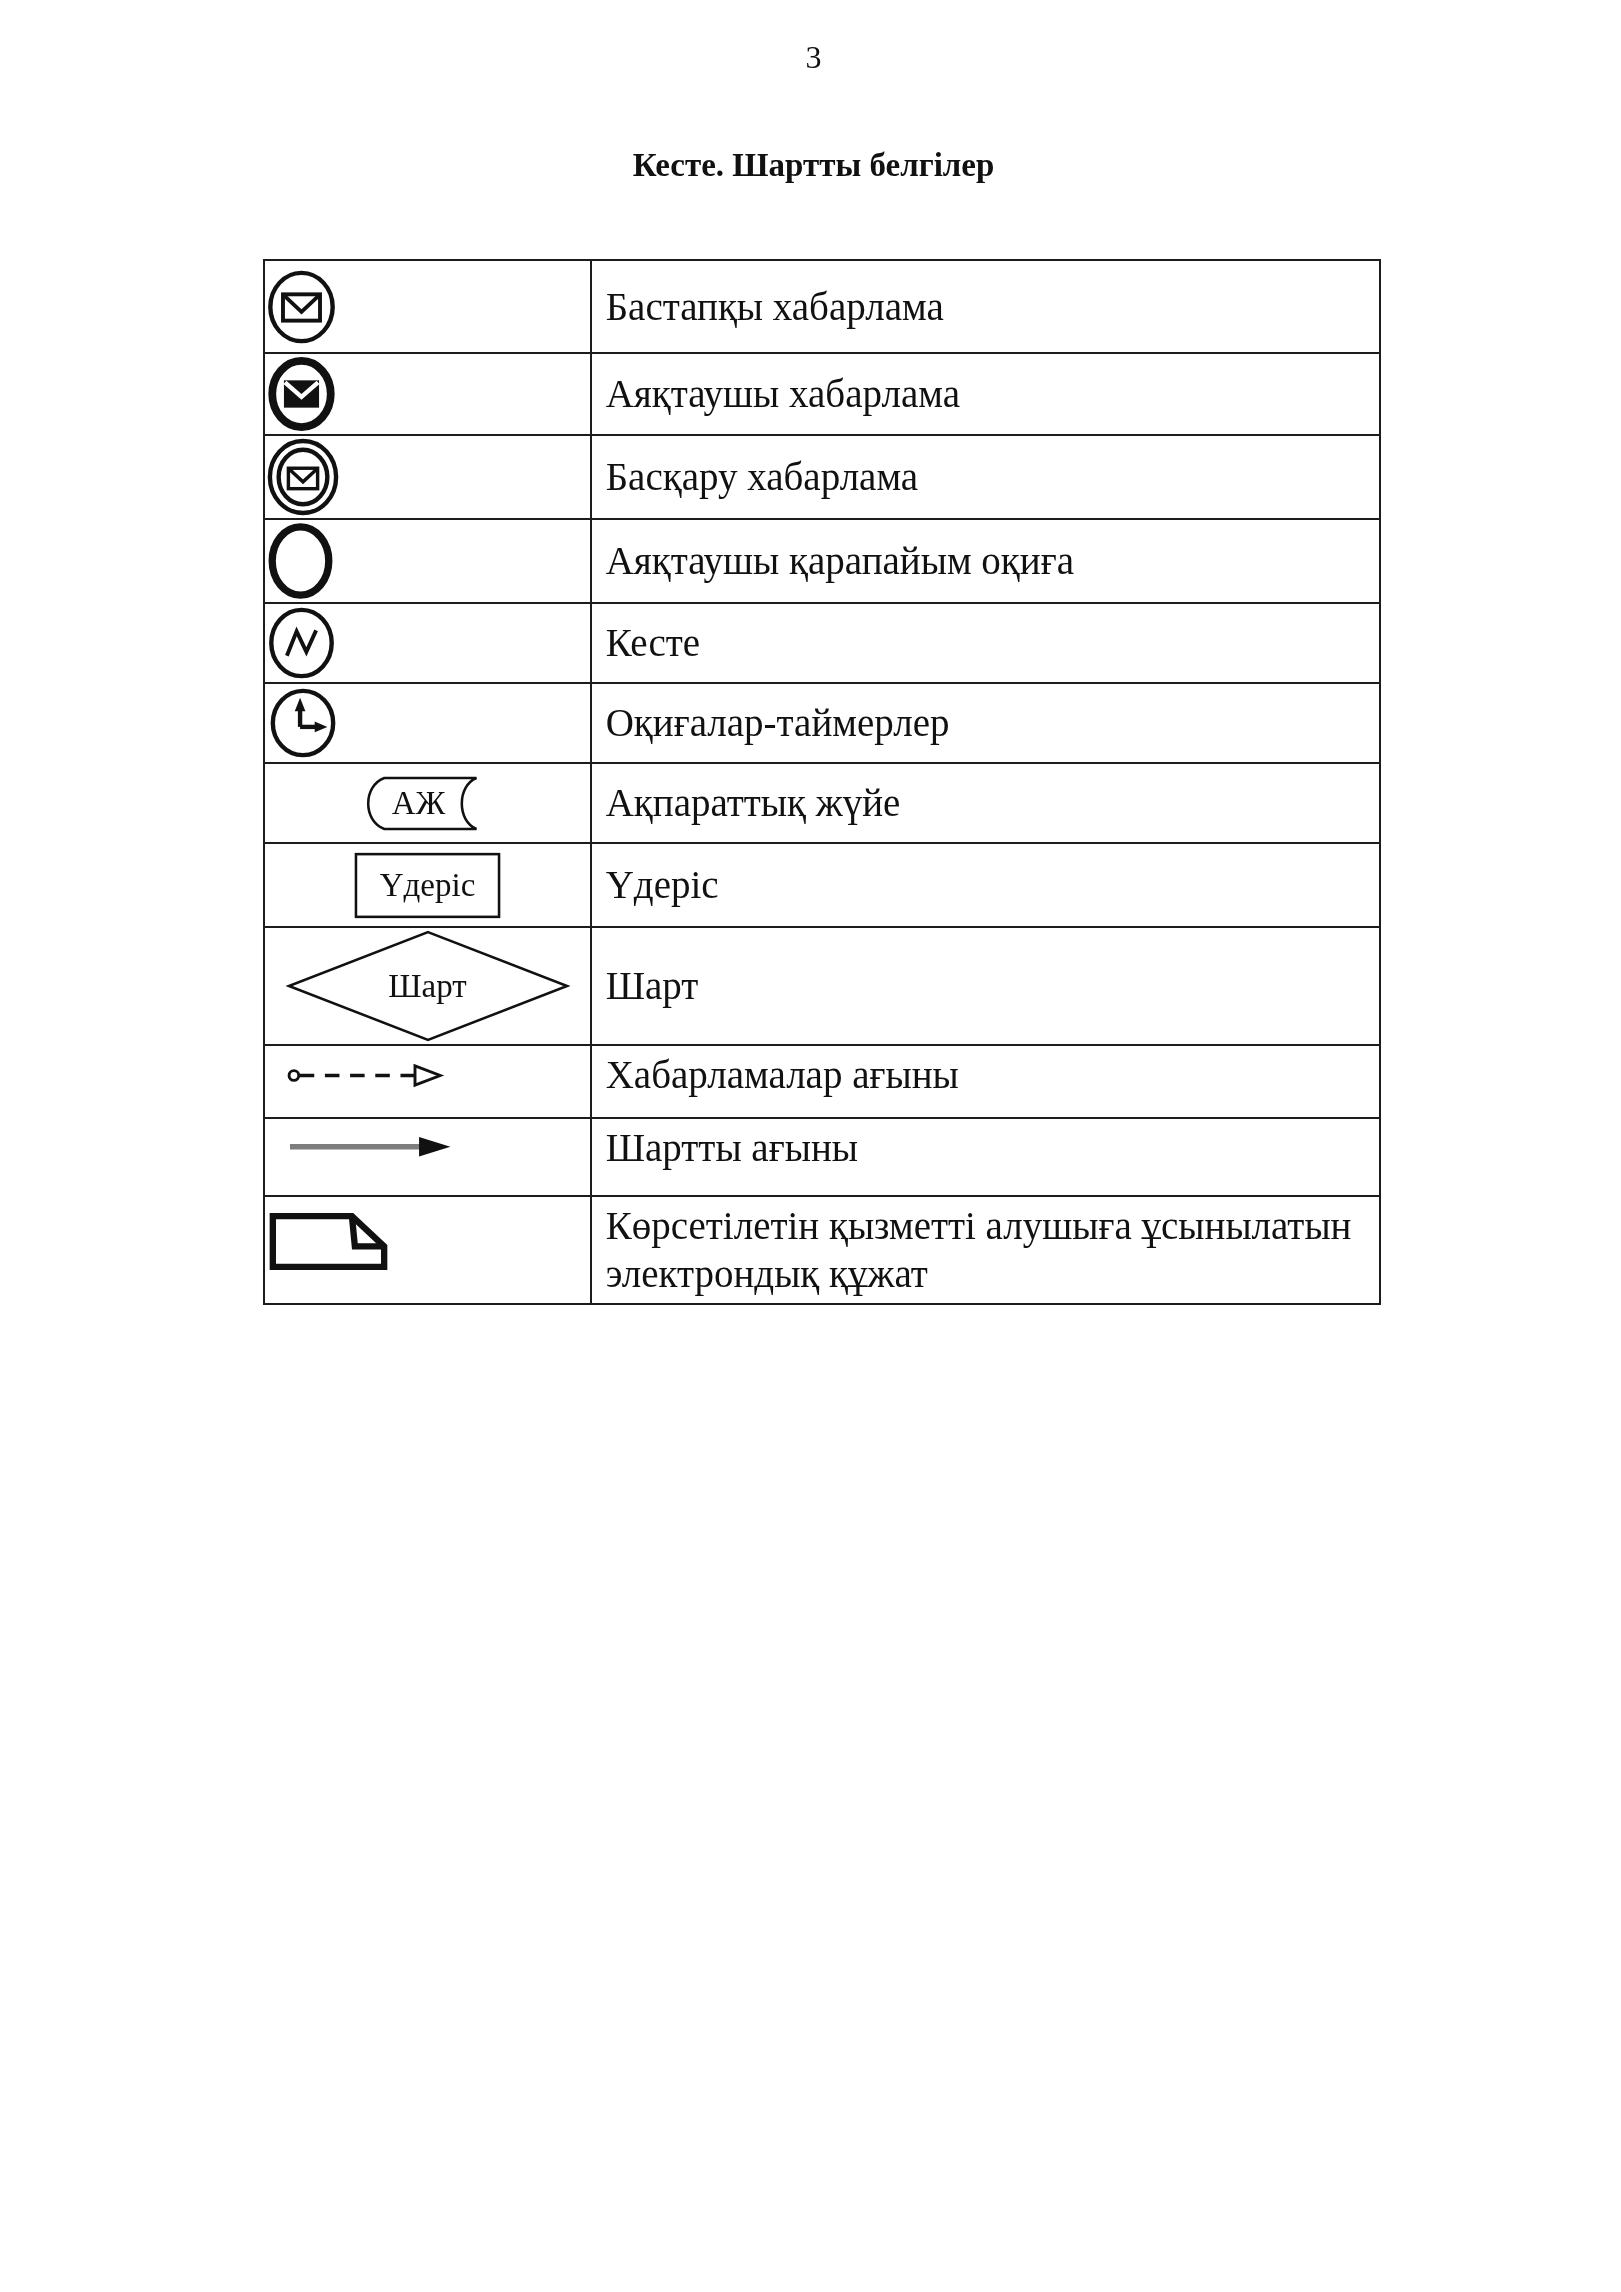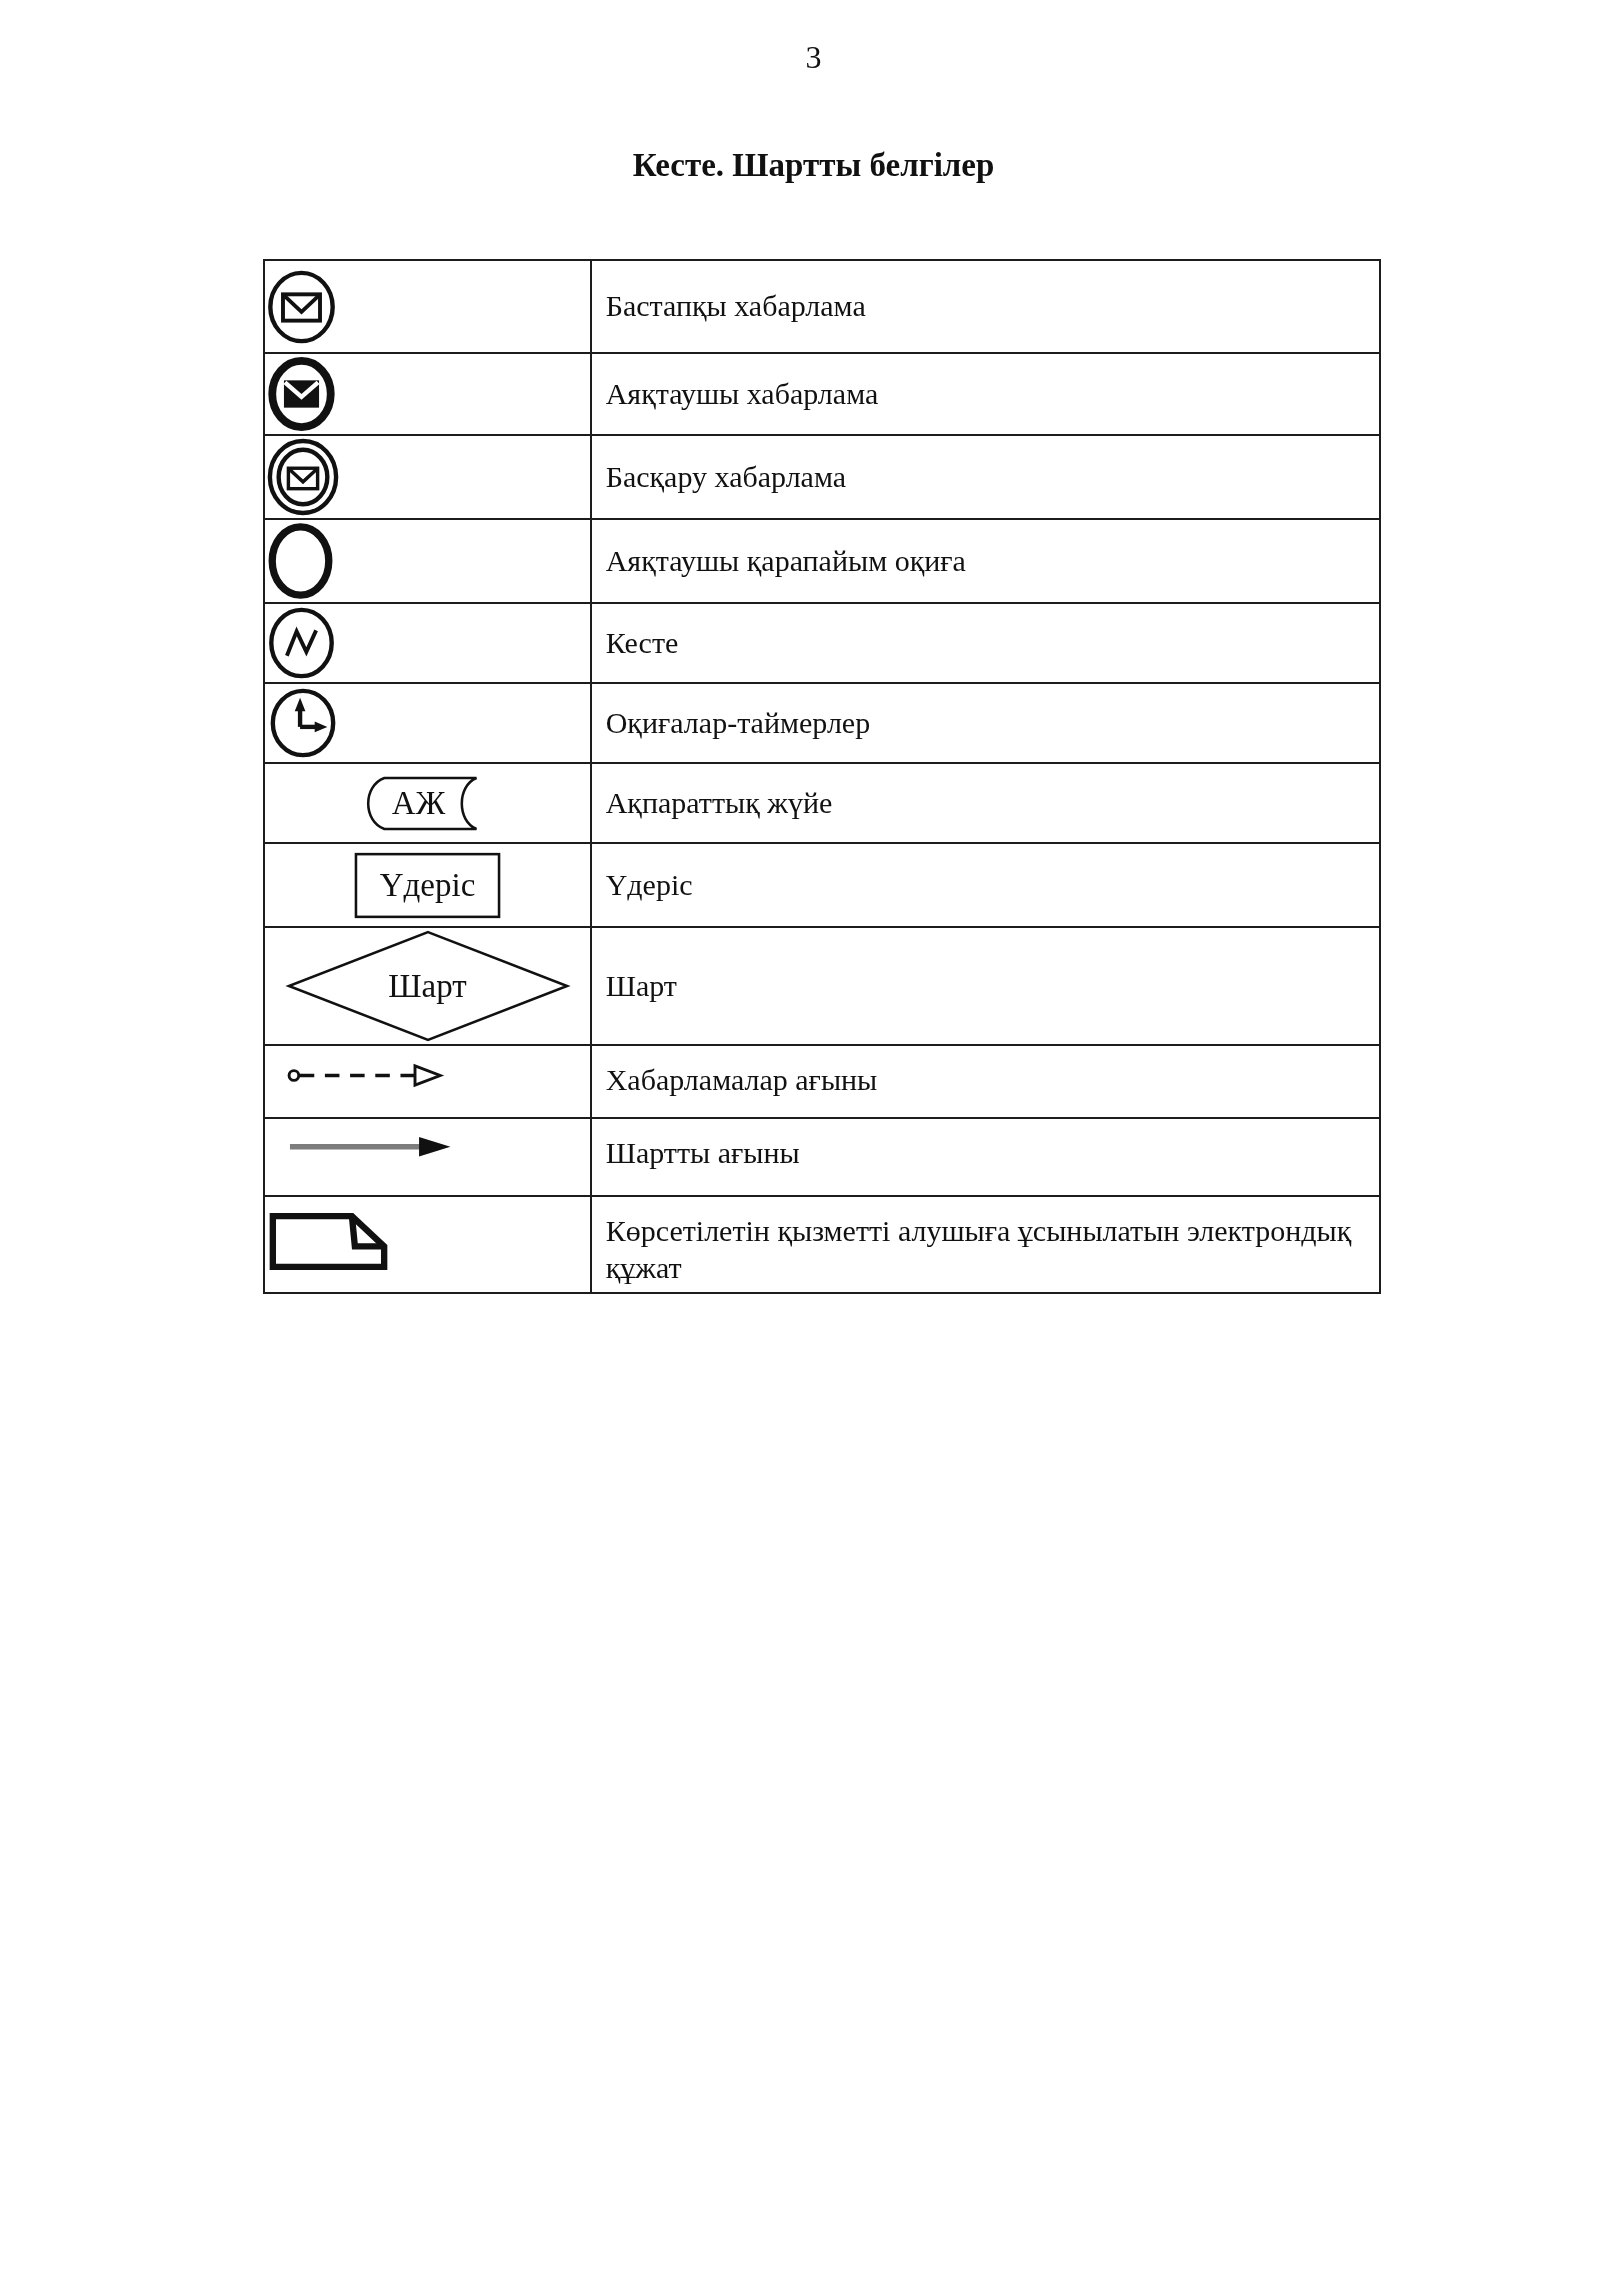--- a/index.html
+++ b/index.html
@@ -20,24 +20,24 @@
     border-collapse:collapse;table-layout:fixed;
   }
   table.legend td{
     border:2px solid #1c1c1c;overflow:hidden;
   }
   td.sym{
     width:327px;text-align:center;vertical-align:middle;
   }
   td.lbl{
     vertical-align:middle;padding:5.9px 23.5px 5.9px 13.7px;
-    font-size:30px;line-height:1.22;
+    font-size:39px;line-height:1.22;
   }
   tr.top td.sym{vertical-align:top;padding-top:13.7px;}
-  tr.top td.lbl{vertical-align:top;padding-top:16px;}
+  tr.top td.lbl{vertical-align:top;padding-top:5px;}
   td.sym.left{text-align:left;padding-left:19.6px;}
   .shape-wrap{position:relative;display:inline-block;vertical-align:middle;}
   .shape-label{
     position:absolute;top:0;display:flex;align-items:center;justify-content:center;
     width:100%;height:100%;font-size:33px;color:#111;pointer-events:none;
   }
   .shape-label.is{width:129px;left:0;}
   svg{display:block;}
 </style>
 </head>

